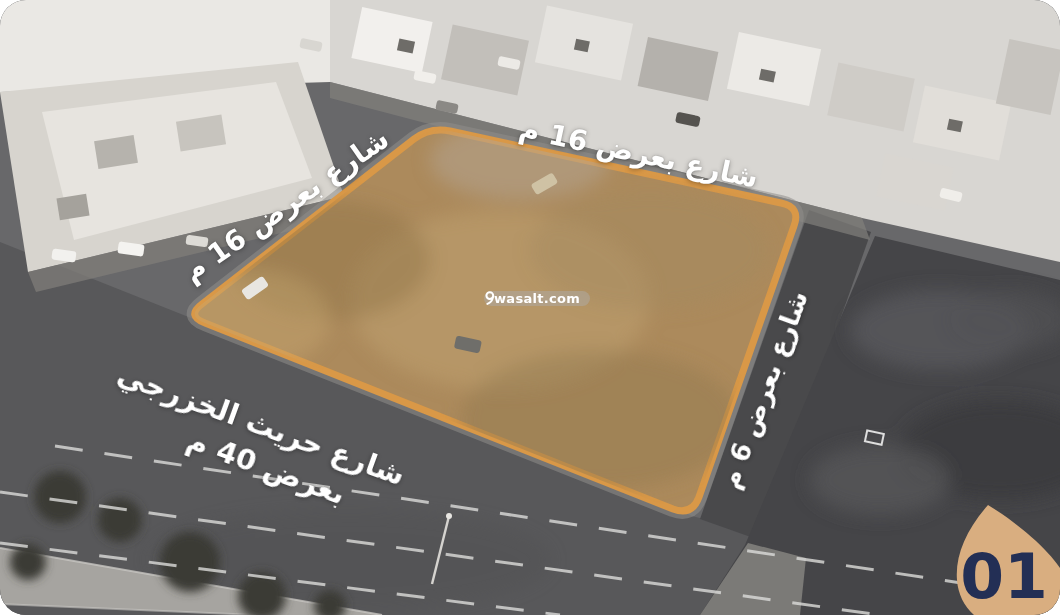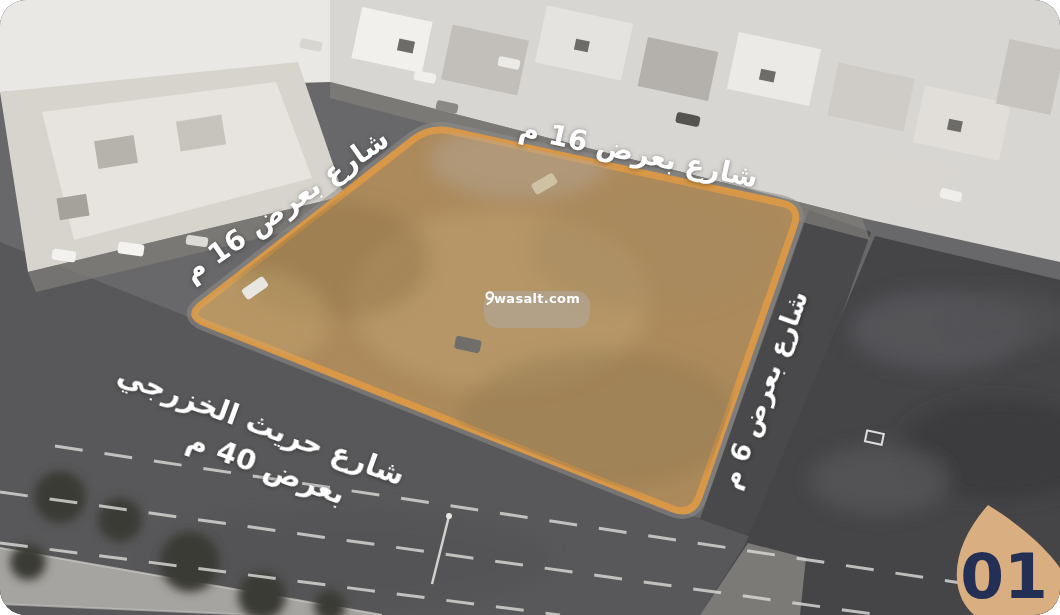--- a/index.html
+++ b/index.html
@@ -12,21 +12,21 @@
     position:absolute;color:#ffffff;font-weight:bold;text-align:center;
     direction:rtl;white-space:nowrap;line-height:1.3;
     text-shadow:0 1px 5px rgba(0,0,0,.35), 0 0 2px rgba(0,0,0,.2);
     font-family:"DejaVu Sans",sans-serif;
   }
   #lbl-top   {left:540px;top:138px;width:220px;font-size:28px;transform:rotate(12deg);}
   #lbl-left  {left:195px;top:178px;width:210px;font-size:28px;transform:rotate(-35deg);}
   #lbl-right {left:680px;top:360px;width:180px;font-size:26px;transform:rotate(-70deg);}
   #lbl-bottom{left:140px;top:412px;width:265px;font-size:29px;transform:rotate(20deg);}
   .watermark{
-    position:absolute;left:484px;top:291px;height:37px;padding:0 10px;
+    position:absolute;left:484px;top:291px;height:15px;padding:0 10px;
     border-radius:14px;background:rgba(175,170,162,.55);
     display:flex;align-items:flex-start;gap:5px;color:#fff;
     font-size:13px;font-weight:bold;letter-spacing:.3px;
   }
 </style>
 </head>
 <body>
 
 <div class="stage">
   <svg width="1060" height="615" viewBox="0 0 1060 615">

